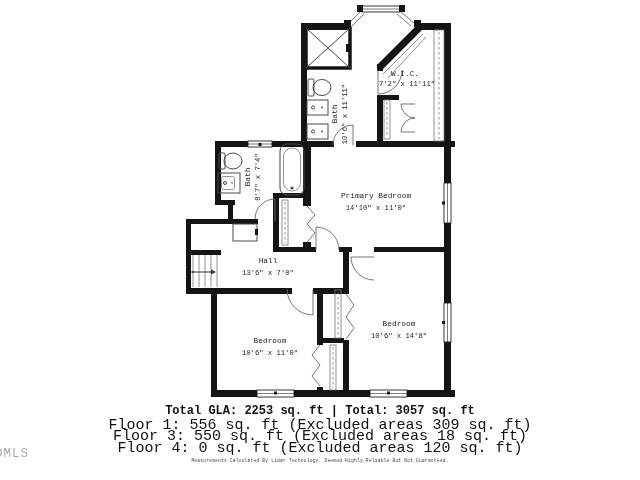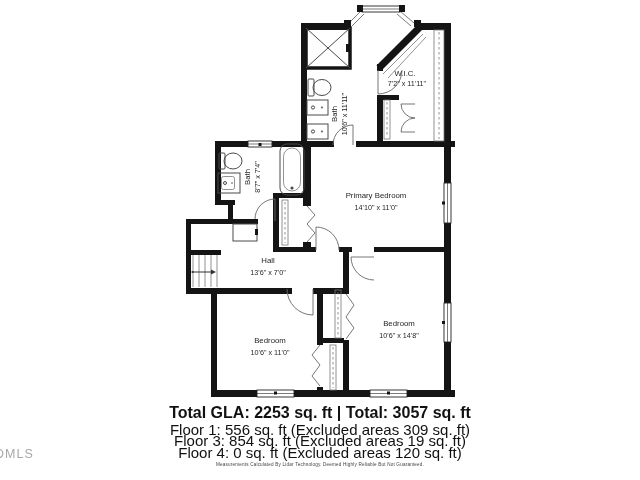--- a/index.html
+++ b/index.html
@@ -3,33 +3,33 @@
 <meta charset="utf-8">
 <style>
   :root{
     --wall:#141414;
     --fixture:#4a4a4a;
     --label:#1f1f1f;
     --watermark:#a8a8a8;
   }
   html,body{margin:0;padding:0;background:#fff;}
   #page{position:relative;width:640px;height:480px;background:#ffffff;overflow:hidden;
-        font-family:Liberation Sans, sans-serif;}
+        font-family:Liberation Mono, monospace;}
   svg{position:absolute;left:0;top:0;}
   .wall{fill:var(--wall);}
   .wallline{stroke:var(--wall);}
   .fix{stroke:var(--fixture);fill:none;stroke-width:1;}
   .fixthin{stroke:#777;fill:none;stroke-width:0.8;}
   .door{stroke:#666;fill:none;stroke-width:0.9;}
   .win{fill:#fff;stroke:#222;stroke-width:0.9;}
   .winline{stroke:#222;stroke-width:0.6;}
   .roomname{font-size:7.8px;fill:var(--label);text-anchor:middle;}
   .roomdims{font-size:7.2px;fill:var(--label);text-anchor:middle;}
   #summary{position:absolute;left:0;top:404px;width:640px;text-align:center;color:#111;}
-  #summary .total{font-size:16px;font-weight:bold;margin-bottom:2px;}
+  #summary .total{font-size:12px;font-weight:bold;margin-bottom:2px;}
   #summary .fline{font-size:15px;line-height:11.3px;}
   #summary .disc{font-size:4.6px;color:#444;margin-top:4px;letter-spacing:0.2px;}
   #watermark{position:absolute;left:-5px;top:447px;font-size:12.5px;color:var(--watermark);
              letter-spacing:1px;}
 </style>
 </head>
 <body>
 
 <div id="page">
   <svg width="640" height="480" viewBox="0 0 640 480">
@@ -223,19 +223,19 @@
       <text class="roomdims" x="270" y="355">10'6" x 11'0"</text>
 
       <text class="roomname" x="399" y="326">Bedroom</text>
       <text class="roomdims" x="399" y="338">10'6" x 14'8"</text>
     </g>
   </svg>
 
   <div id="summary">
     <div class="total">Total GLA: 2253 sq. ft | Total: 3057 sq. ft</div>
     <div class="fline">Floor 1: 556 sq. ft (Excluded areas 309 sq. ft)</div>
-    <div class="fline">Floor 3: 854 sq. ft (Excluded areas 19 sq. ft)</div>
+    <div class="fline">Floor 3: 550 sq. ft (Excluded areas 18 sq. ft)</div>
     <div class="fline">Floor 4: 0 sq. ft (Excluded areas 120 sq. ft)</div>
     <div class="disc">Measurements Calculated By Lidar Technology. Deemed Highly Reliable But Not Guaranteed.</div>
   </div>
 
   <div id="watermark">DMLS</div>
 </div>
 
 </body></html>

